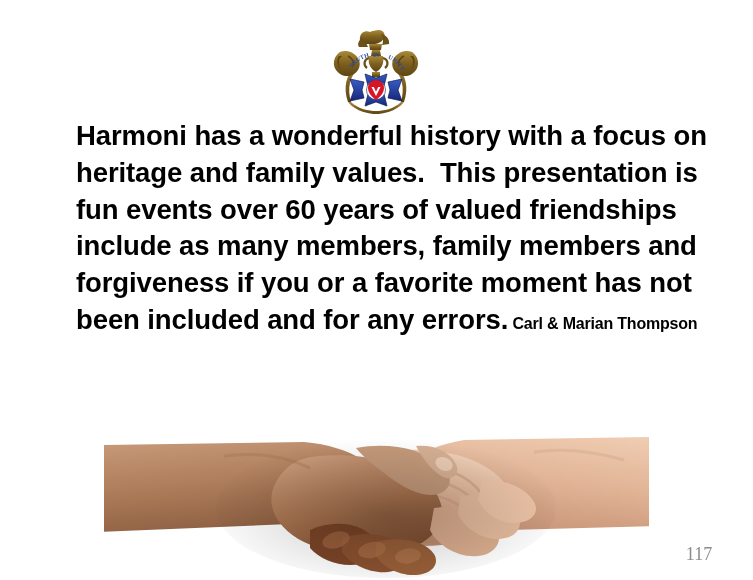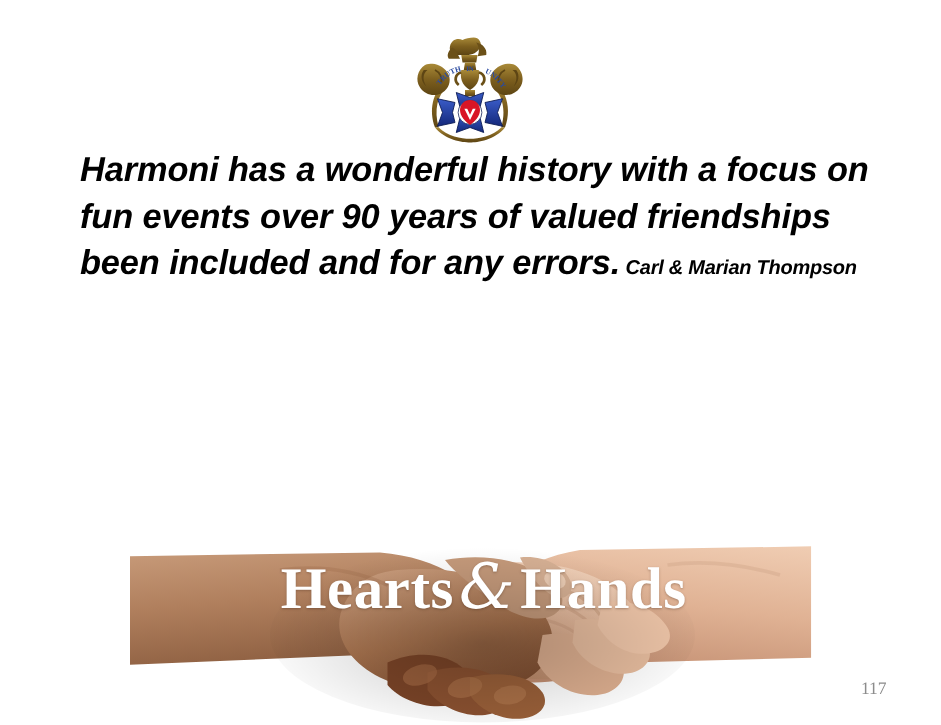--- a/index.html
+++ b/index.html
@@ -25,24 +25,23 @@
     left: 326px;
     top: 26px;
     width: 100px;
     height: 90px;
   }
   #emblem svg { display: block; width: 100%; height: 100%; }
 
   
   #body-text {
     position: absolute;
-    left: 64px;
+    left: 76px;
     top: 118px;
     width: 648px;
-    font-style: italic;
   }
   .tline {
     font-size: 27.5px;
     font-weight: bold;
     line-height: 36.8px;
     color: #000000;
     letter-spacing: -0.1px;
     white-space: pre;
   }
   .tline:last-child { white-space: normal; }
@@ -96,21 +95,21 @@
   }
 
   
   #page-number {
     position: absolute;
     left: 678px;
     top: 544px;
     width: 42px;
     text-align: center;
     font-family: "Liberation Serif", serif;
-    font-size: 14px;
+    font-size: 18px;
     color: #8c8c8c;
   }
 </style>
 </head>
 <body>
 
 <div id="slide">
 
   <div id="emblem">
     <svg viewBox="0 0 100 90" xmlns="http://www.w3.org/2000/svg">
@@ -166,21 +165,24 @@
         <path d="M-11 16 L0 12 L11 16 L8 4 L0 1 L-8 4 Z" fill="url(#blu)" stroke="#0c1a52" stroke-width="0.7"></path>
         <circle cx="0" cy="0" r="9.5" fill="#ffffff" stroke="#0c1a52" stroke-width="0.6"></circle>
         <path d="M0 -10 C-5 -10 -8 -6 -8 -2 C-8 3 -4 7 0 10 C4 7 8 3 8 -2 C8 -6 5 -10 0 -10 Z" fill="#d81526"></path>
         <path d="M-4.5 -3 L0 6 L4.5 -3 L2.2 -3 L0 1.8 L-2.2 -3 Z" fill="#ffffff"></path>
       </g>
     </svg>
   </div>
 
   <div id="body-text">
     <div class="tline">Harmoni has a wonderful history with a focus on</div>
-    <div class="tline">fun events over 90 years of valued friendships</div>
+    <div class="tline">heritage and family values.  This presentation is</div>
+    <div class="tline">fun events over 60 years of valued friendships</div>
+    <div class="tline">include as many members, family members and</div>
+    <div class="tline">forgiveness if you or a favorite moment has not</div>
     <div class="tline"><span>been included and for any errors.</span><span class="signature"> Carl &amp; Marian Thompson</span></div>
   </div>
 
   <div id="banner">
     <div id="handshake">
       <svg viewBox="0 0 545 168" xmlns="http://www.w3.org/2000/svg" preserveAspectRatio="none">
         <defs>
           <linearGradient id="armL" x1="0" y1="0" x2="0.25" y2="1">
             <stop offset="0%" stop-color="#c79a79"></stop>
             <stop offset="45%" stop-color="#b07f5d"></stop>
@@ -241,17 +243,16 @@
 
         <path d="M120 44 C150 40 180 44 206 56" stroke="#9a6b4a" stroke-width="3" fill="none" opacity="0.3"></path>
         <path d="M430 40 C460 36 492 40 520 48" stroke="#caa183" stroke-width="3" fill="none" opacity="0.35"></path>
 
         <ellipse cx="282" cy="96" rx="170" ry="70" fill="url(#shade)"></ellipse>
       </svg>
     </div>
 
   </div>
 
-  <div id="banner-title"><span>Hearts</span><span class="amp">&amp;</span><span>Hands</span></div>
 
   <div id="page-number">117</div>
 
 </div>
 
 </body></html>

